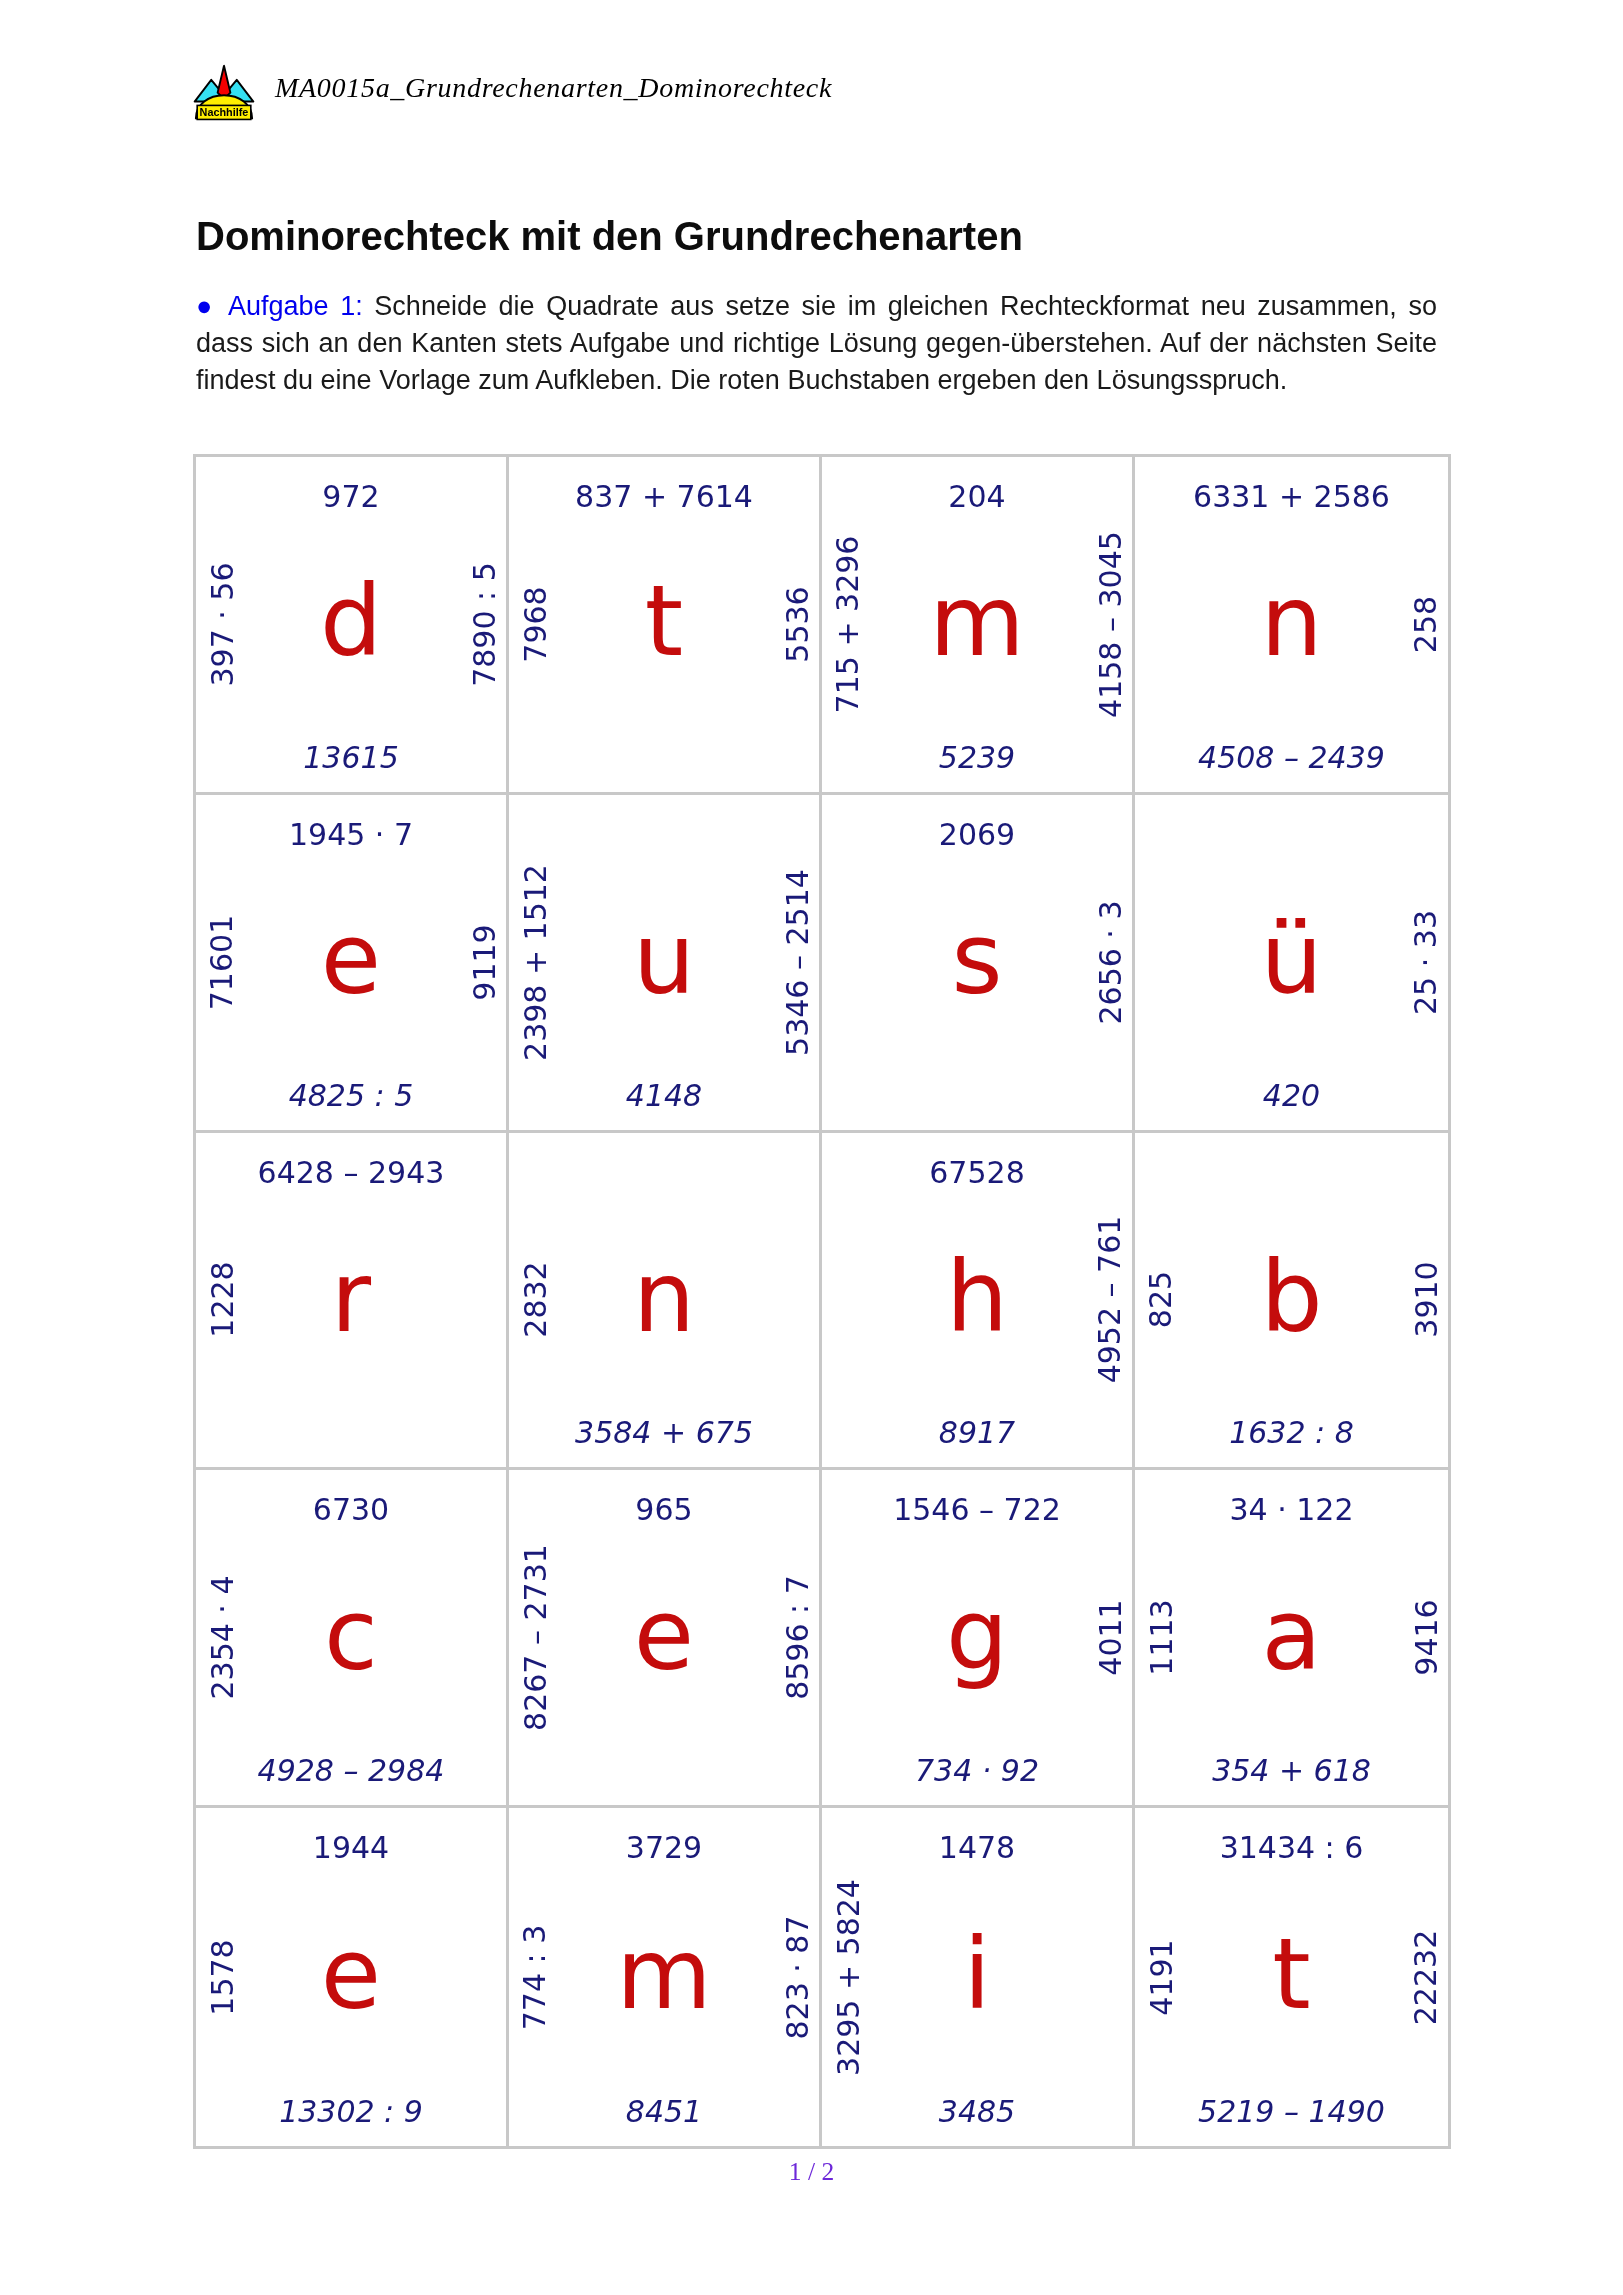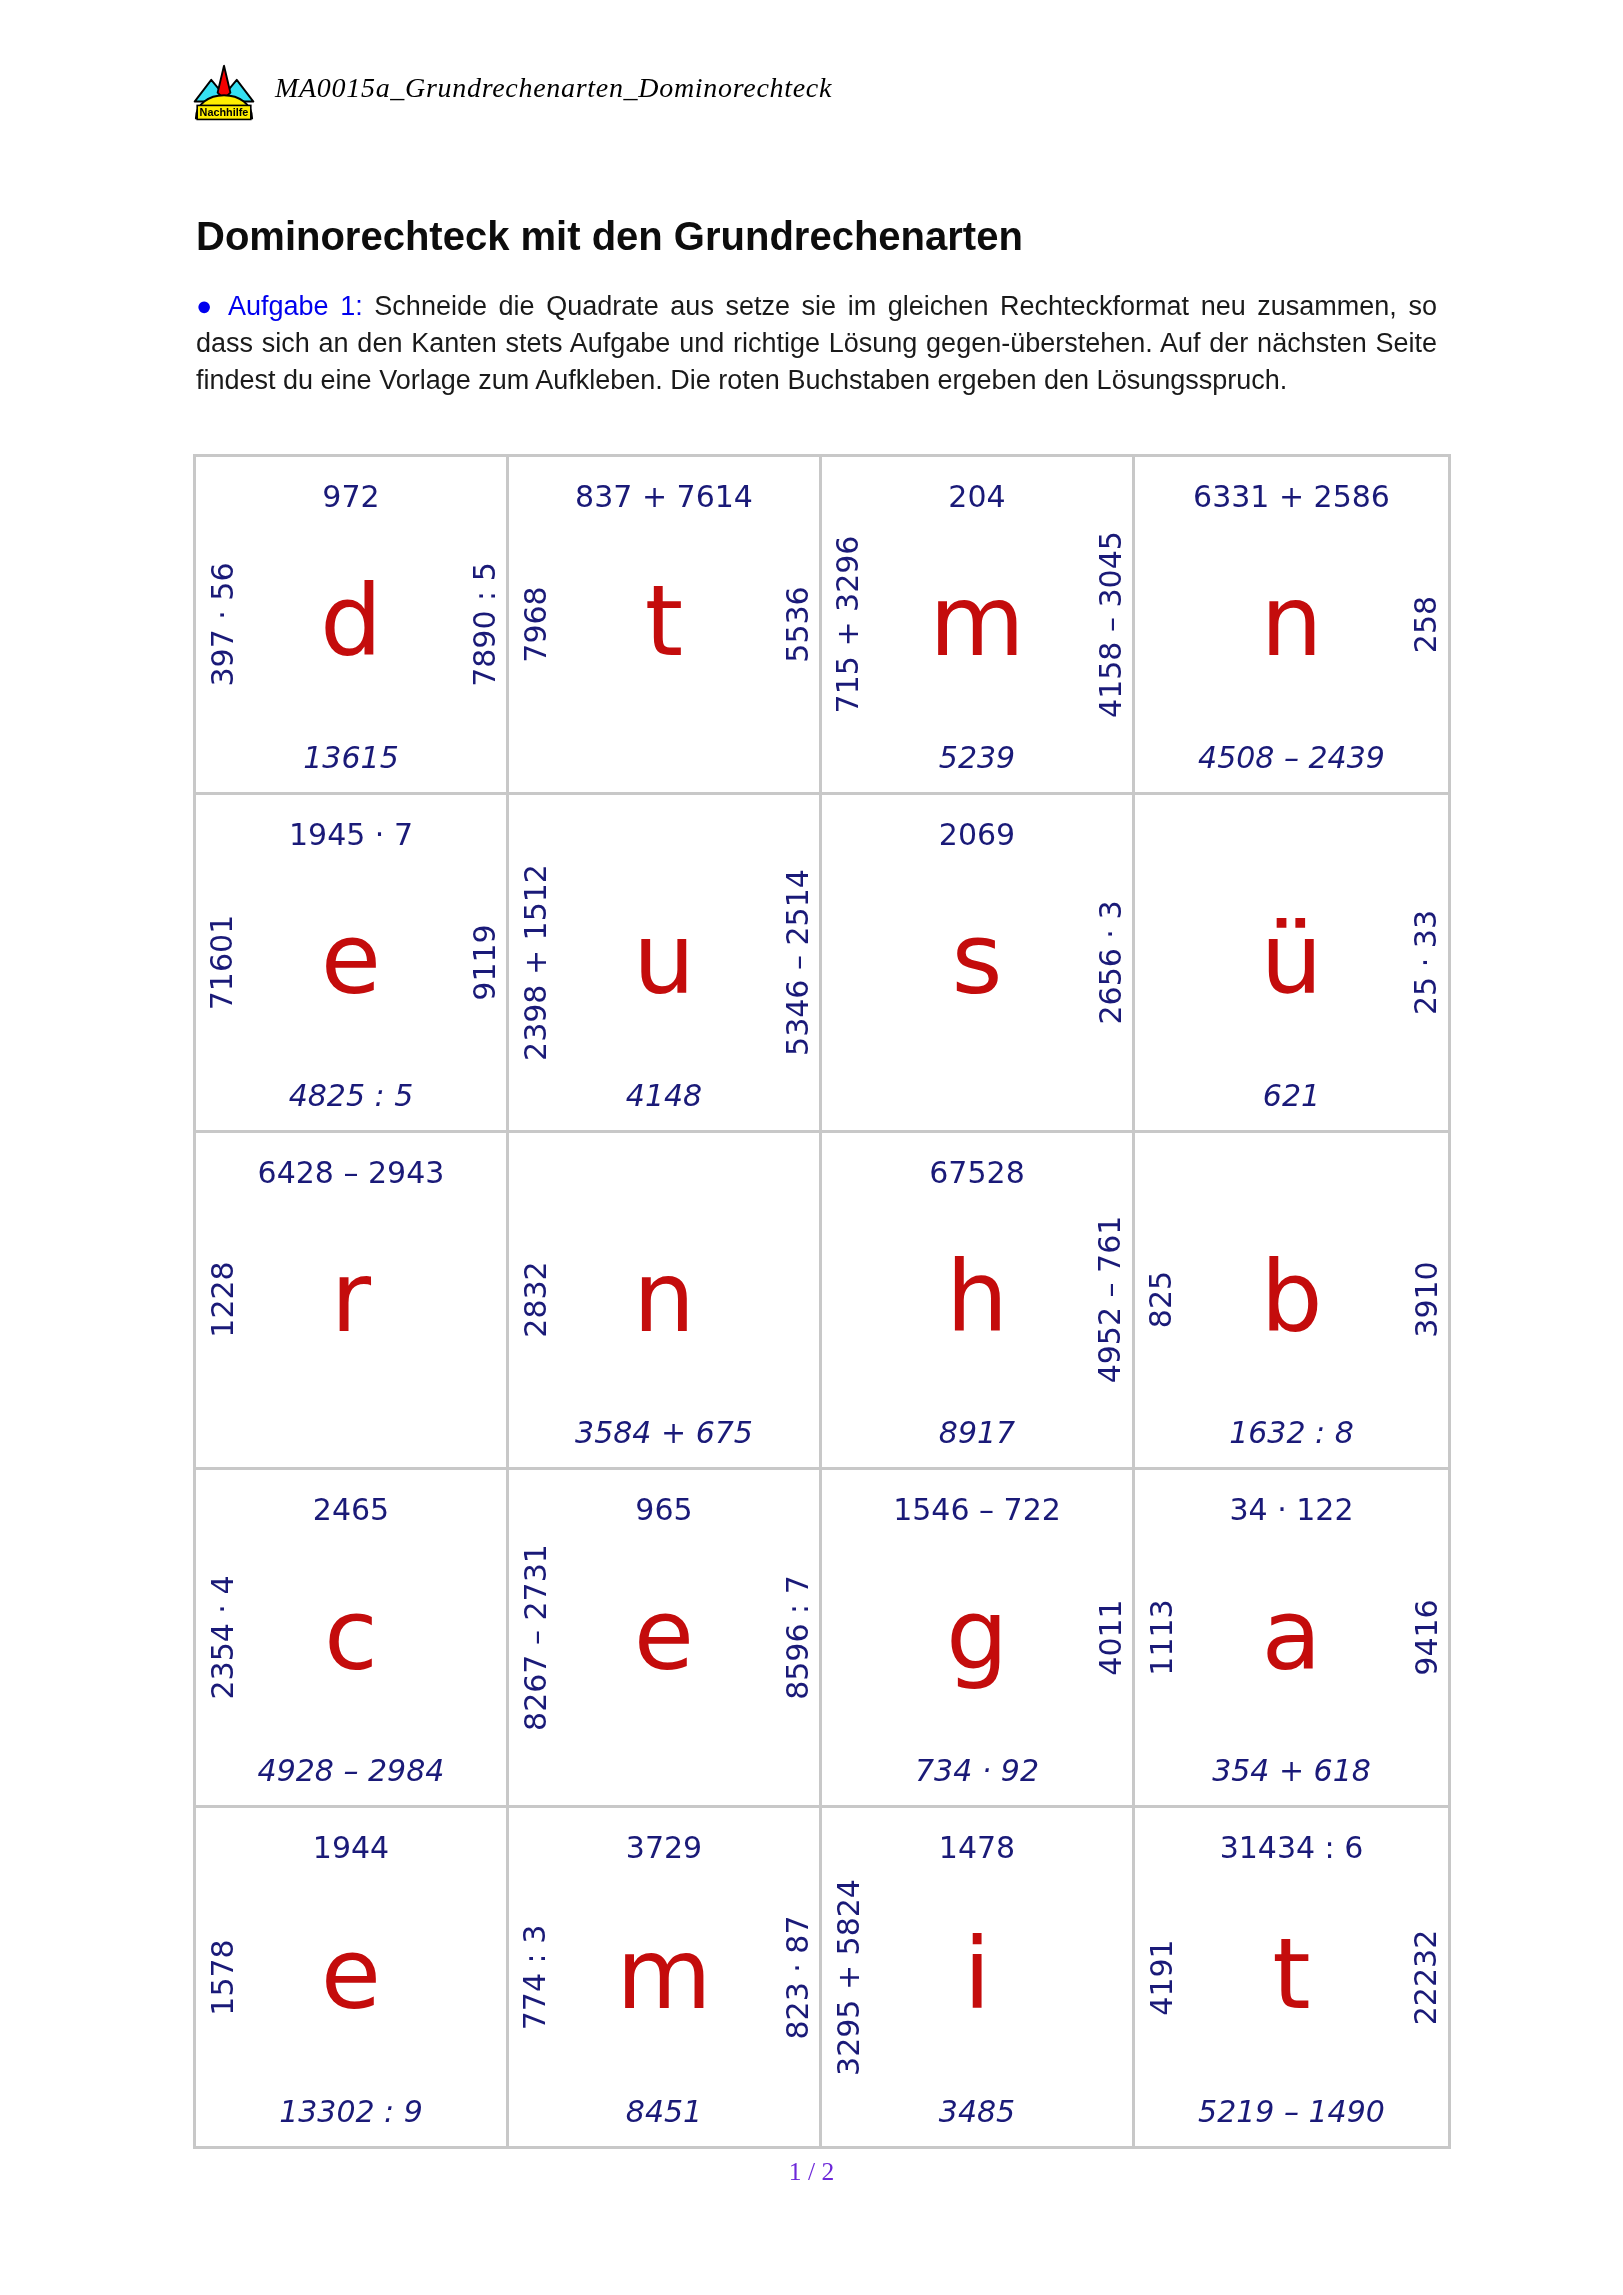--- a/index.html
+++ b/index.html
@@ -170,21 +170,21 @@
 
   <div class="cell">
     <div class="edge-top"></div>
     <div class="edge-left">
         <span></span>
       </div>
     <div class="letter">ü</div>
     <div class="edge-right">
         <span>25 · 33</span>
       </div>
-    <div class="edge-bottom">621</div>
+    <div class="edge-bottom">420</div>
   </div>
 
   <div class="cell">
     <div class="edge-top">6428 – 2943</div>
     <div class="edge-left">
         <span>1228</span>
       </div>
     <div class="letter">r</div>
     <div class="edge-right">
         <span></span>
@@ -222,21 +222,21 @@
         <span>825</span>
       </div>
     <div class="letter">b</div>
     <div class="edge-right">
         <span>3910</span>
       </div>
     <div class="edge-bottom">1632 : 8</div>
   </div>
 
   <div class="cell">
-    <div class="edge-top">2465</div>
+    <div class="edge-top">6730</div>
     <div class="edge-left">
         <span>2354 · 4</span>
       </div>
     <div class="letter">c</div>
     <div class="edge-right">
         <span></span>
       </div>
     <div class="edge-bottom">4928 – 2984</div>
   </div>
 

